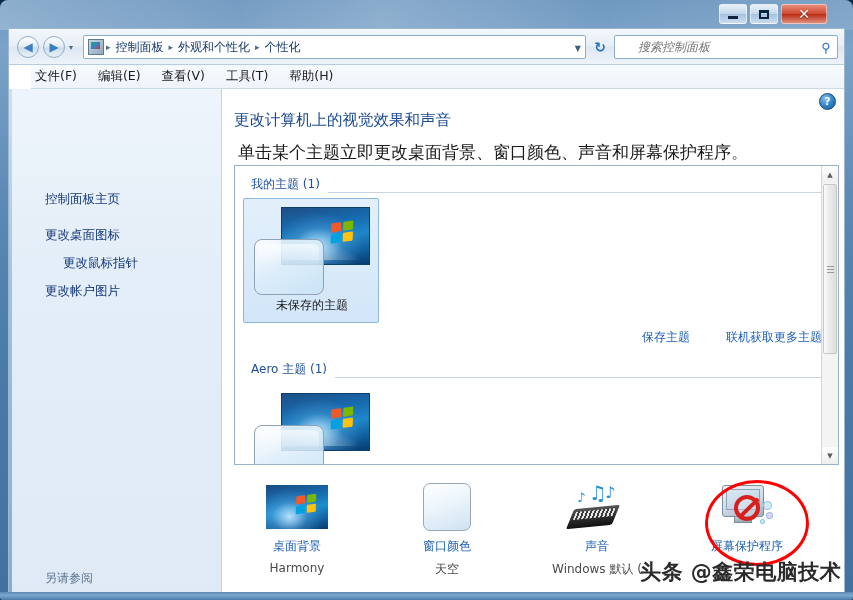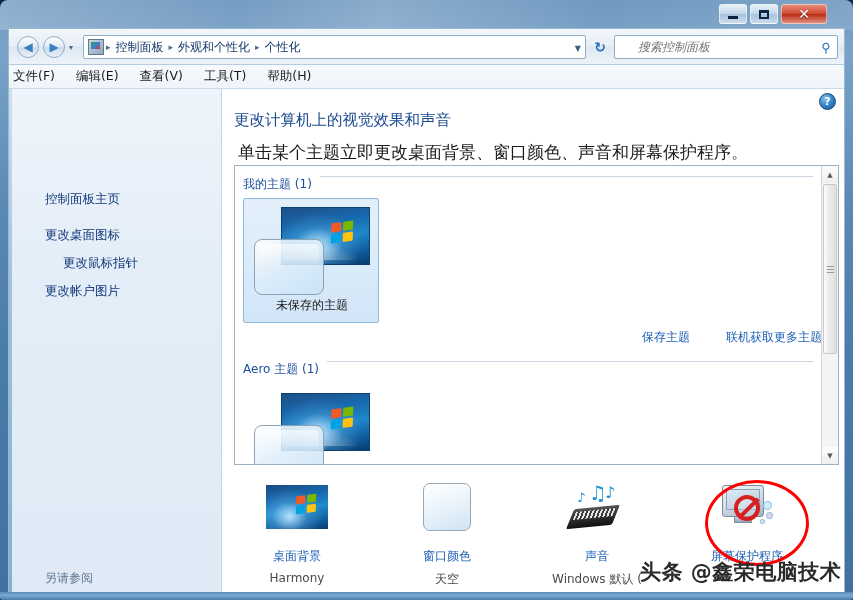--- a/index.html
+++ b/index.html
@@ -135,20 +135,21 @@
     font-size: 13px; font-weight: bold;
   }
 
   
   #menubar {
     position: relative; height: 24px;
     background: linear-gradient(180deg, #f7fafd 0%, #eef4fa 100%);
     border-bottom: 1px solid #c9dae9;
     display: flex; align-items: center;
     padding-left: 4px;
+    margin-left: 22px;
   }
   .menu-item {
     font-size: 12.5px; color: #1a1a1a;
     margin-right: 21px; white-space: nowrap;
   }
 
   
   #body-split { position: relative; height: 503px; display: flex; }
 
   #sidebar {
@@ -199,22 +200,22 @@
 
   
   #theme-panel {
     position: absolute; left: 12px; top: 76px;
     width: 605px; height: 300px;
     border: 1px solid #9ab2c6;
     background: #ffffff;
     overflow: hidden;
   }
   .theme-group-header {
-    position: absolute; left: 8px;
-    display: flex; align-items: flex-start; width: 570px;
+    position: absolute; left: 16px;
+    display: flex; align-items: flex-end; width: 570px;
   }
   .tg-label { font-size: 12px; color: #1c4e9c; white-space: nowrap; padding-right: 8px; }
   .tg-rule { flex: 1; height: 1px; background: #c9d6e2; }
   #tg-mine { top: 10px; }
   #tg-aero { top: 195px; }
 
   .theme-tile {
     position: absolute;
     width: 136px; height: 125px;
     border: 1px solid transparent;
@@ -303,21 +304,21 @@
     position: absolute; left: 0; top: 386px;
     width: 624px; height: 117px;
     display: flex; align-items: flex-start;
   }
   .opt {
     width: 150px; text-align: center; position: relative; padding-top: 6px;
   }
   .opt-icon-box {
     height: 52px; display: flex; align-items: center; justify-content: center;
   }
-  .opt-label { font-size: 12px; color: #1c5fb5; margin-top: 15px; white-space: nowrap; }
+  .opt-label { font-size: 12px; color: #1c5fb5; margin-top: 5px; white-space: nowrap; }
   .opt-value { font-size: 12px; color: #4a4a4a; margin-top: 6px; white-space: nowrap; }
 
   
   #icon-wallpaper {
     width: 62px; height: 44px; position: relative; overflow: hidden;
     background:
       radial-gradient(ellipse at 38% 72%, rgba(190,230,255,0.95) 0%, rgba(120,190,240,0.3) 32%, rgba(0,0,0,0) 62%),
       linear-gradient(170deg, #1a4a80 0%, #1769ad 30%, #1e8ccd 55%, #0f5d9d 82%, #083c6f 100%);
   }
   #icon-wallpaper .win-logo { right: 12px; top: 10px; width: 20px; height: 18px; }

